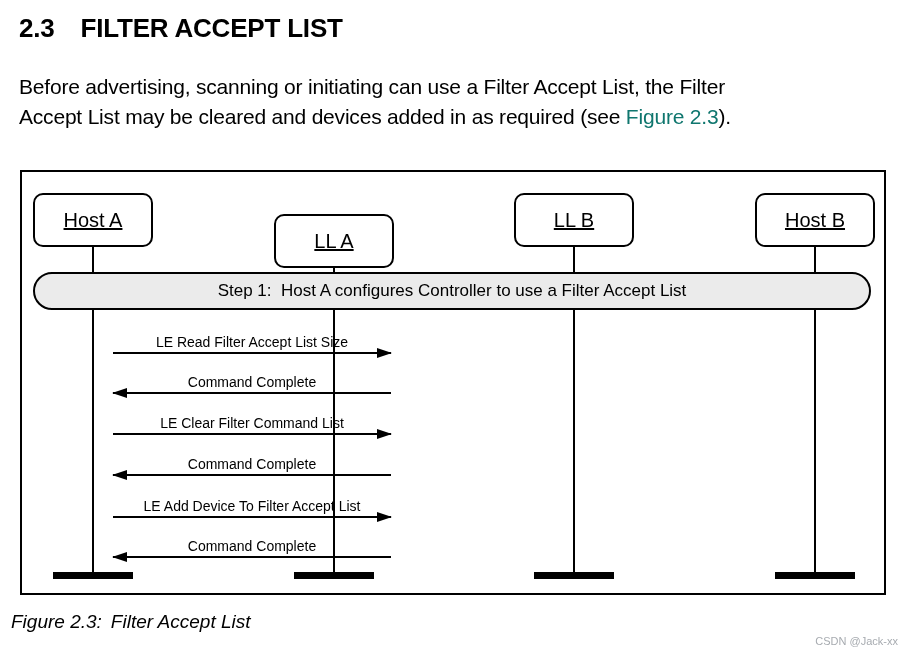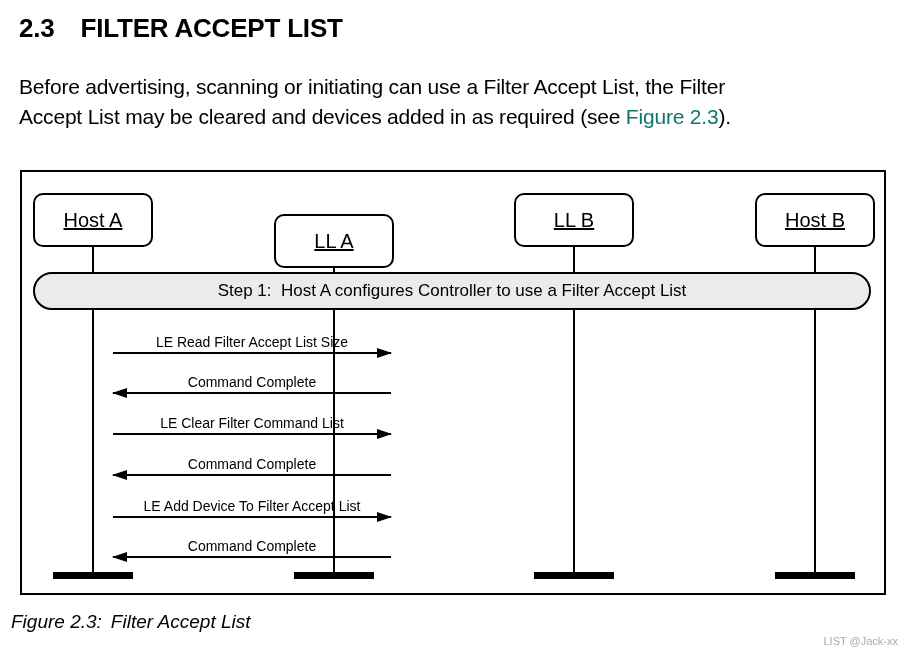--- a/index.html
+++ b/index.html
@@ -241,15 +241,15 @@
 
   <div class="endbar a1"></div>
   <div class="endbar a2"></div>
   <div class="endbar a3"></div>
   <div class="endbar a4"></div>
 
   <div class="caption">
     <span>Figure 2.3:</span><span class="caption-text">Filter Accept List</span>
   </div>
 
-  <div class="watermark">LIST @Jack-xx</div>
+  <div class="watermark">CSDN @Jack-xx</div>
 
 </div>
 
 </body></html>

